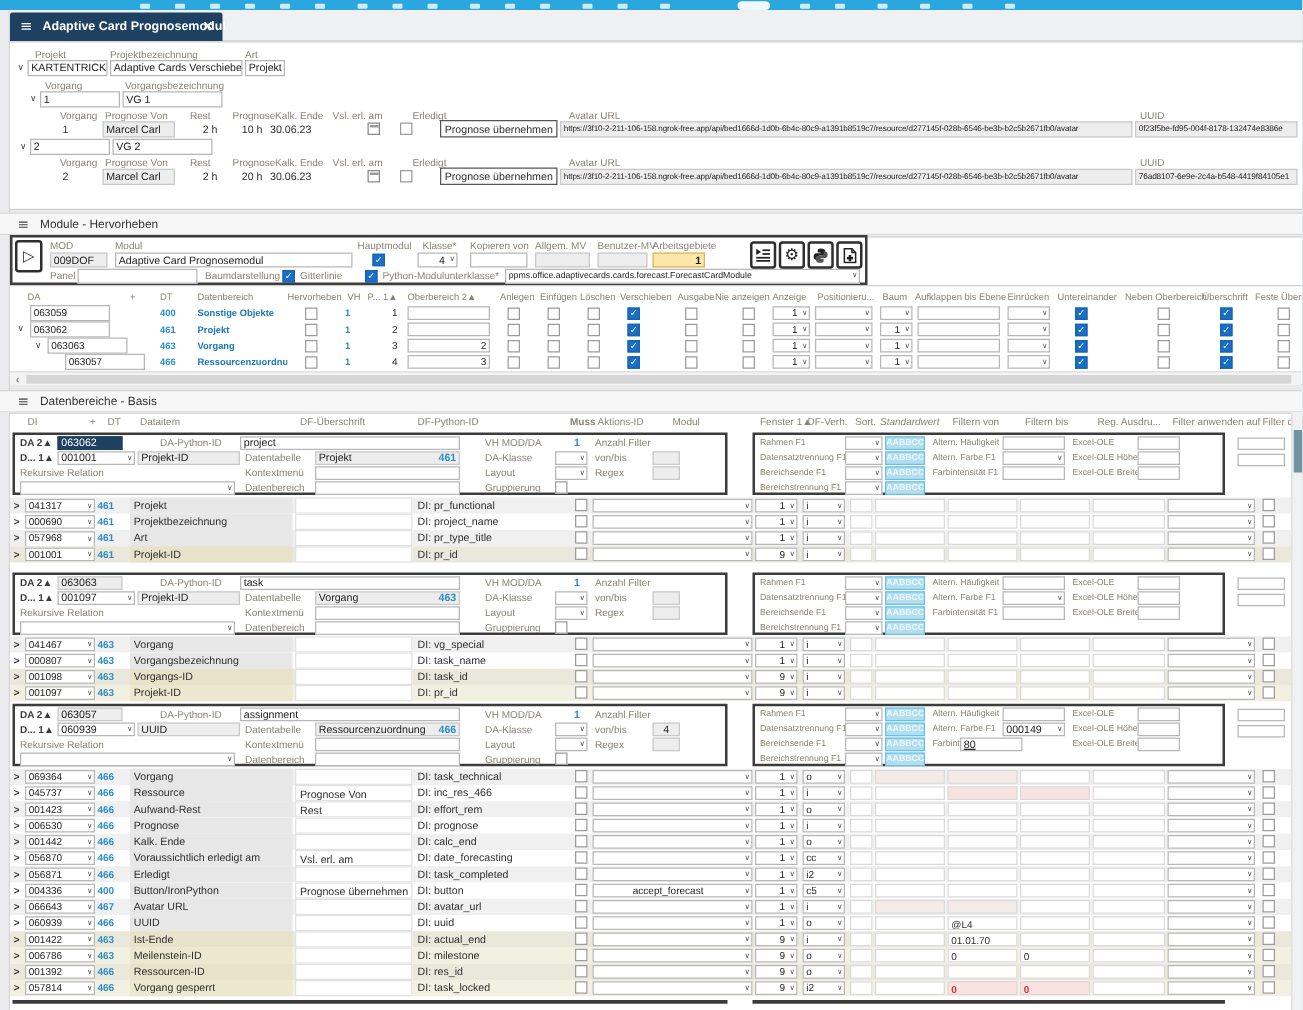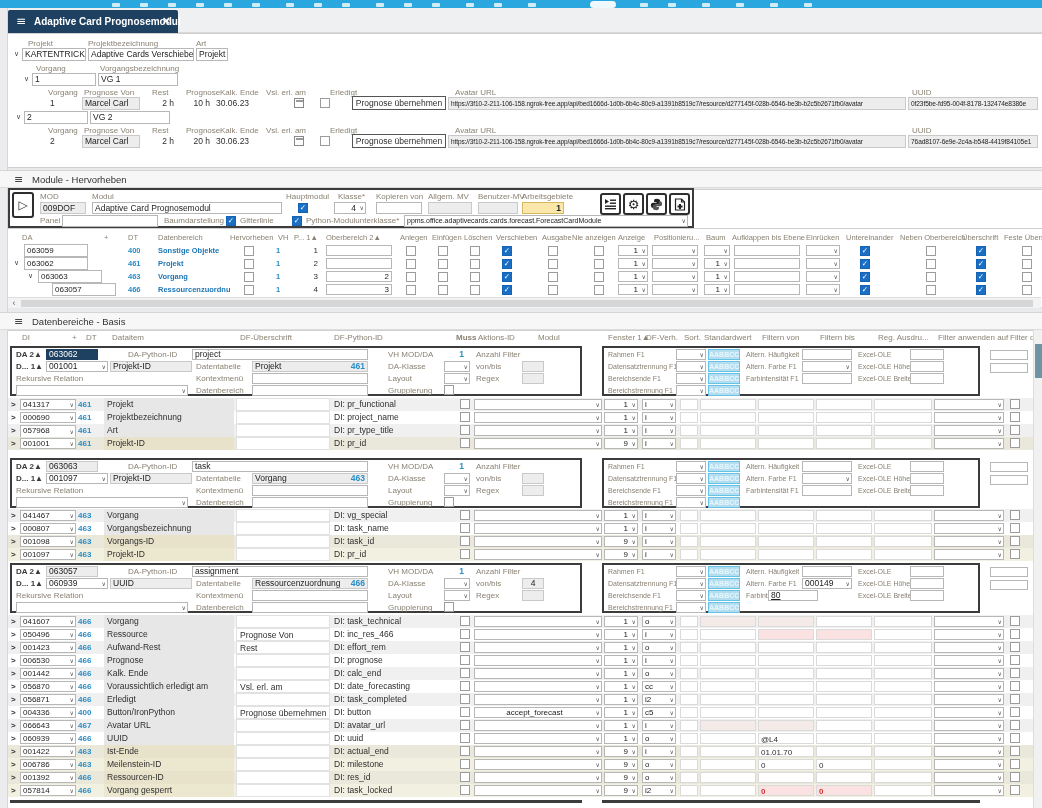--- a/index.html
+++ b/index.html
@@ -346,21 +346,21 @@
       <div class="lbl" style="position: absolute; left: 86px; top: 2px; height: 11px; line-height: 11px;">DT</div>
       <div class="lbl" style="position: absolute; left: 112px; top: 2px; height: 11px; line-height: 11px;">Dataitem</div>
       <div class="lbl" style="position: absolute; left: 240px; top: 2px; height: 11px; line-height: 11px;">DF-Überschrift</div>
       <div class="lbl" style="position: absolute; left: 334px; top: 2px; height: 11px; line-height: 11px;">DF-Python-ID</div>
       <div class="lbl" style="position: absolute; left: 456px; top: 2px; height: 11px; line-height: 11px; font-weight: bold;">Muss</div>
       <div class="lbl" style="position: absolute; left: 478px; top: 2px; height: 11px; line-height: 11px;">Aktions-ID</div>
       <div class="lbl" style="position: absolute; left: 538px; top: 2px; height: 11px; line-height: 11px;">Modul</div>
       <div class="lbl" style="position: absolute; left: 608px; top: 2px; height: 11px; line-height: 11px;">Fenster 1▲</div>
       <div class="lbl" style="position: absolute; left: 646px; top: 2px; height: 11px; line-height: 11px;">DF-Verh.</div>
       <div class="lbl" style="position: absolute; left: 684px; top: 2px; height: 11px; line-height: 11px;">Sort.</div>
-      <div class="lbl" style="position: absolute; left: 704px; top: 2px; height: 11px; line-height: 11px;">Standardwert</div>
+      <div class="lbl" style="position: absolute; left: 704px; top: 2px; height: 11px; line-height: 11px; font-style: italic;">Standardwert</div>
       <div class="lbl" style="position: absolute; left: 762px; top: 2px; height: 11px; line-height: 11px;">Filtern von</div>
       <div class="lbl" style="position: absolute; left: 820px; top: 2px; height: 11px; line-height: 11px;">Filtern bis</div>
       <div class="lbl" style="position: absolute; left: 878px; top: 2px; height: 11px; line-height: 11px; text-align: center;">Reg. Ausdru...</div>
       <div class="lbl" style="position: absolute; left: 938px; top: 2px; height: 11px; line-height: 11px;">Filter anwenden auf</div>
       <div class="lbl" style="position: absolute; left: 1010px; top: 2px; height: 11px; line-height: 11px;">Filter deak</div>
       <div class="blackbox" style="position: absolute; left: 10px; top: 16px; width: 572px; height: 50px; line-height: 50px;"></div>
       <div class="blackbox" style="position: absolute; left: 602px; top: 16px; width: 378px; height: 50px; line-height: 50px;"></div>
       <div class="dlbl" style="position: absolute; left: 16px; top: 19px; height: 11px; line-height: 11px;">DA 2▲</div>
       <div style="position: absolute; left: 46px; top: 19px; width: 52px; height: 11px; line-height: 9px; background: rgb(30, 65, 97); color: rgb(255, 255, 255); font-size: 8.5px; padding: 0px 2px; border: 1px solid rgb(30, 65, 97);">063062</div>
       <div class="lbl" style="position: absolute; left: 128px; top: 19px; height: 11px; line-height: 11px;">DA-Python-ID</div>
@@ -674,40 +674,40 @@
       <div class="lbl" style="position: absolute; left: 858px; top: 236px; height: 11px; line-height: 11px; font-size: 7px;">Excel-OLE</div>
       <div class="inp" style="position: absolute; left: 910px; top: 236px; width: 34px; height: 11px; line-height: 9px;"></div>
       <div class="lbl" style="position: absolute; left: 858px; top: 248px; height: 11px; line-height: 11px; font-size: 7px;">Excel-OLE Höhe</div>
       <div class="inp" style="position: absolute; left: 910px; top: 248px; width: 34px; height: 11px; line-height: 9px;"></div>
       <div class="lbl" style="position: absolute; left: 858px; top: 260px; height: 11px; line-height: 11px; font-size: 7px;">Excel-OLE Breite</div>
       <div class="inp" style="position: absolute; left: 910px; top: 260px; width: 34px; height: 11px; line-height: 9px;"></div>
       <div class="inp" style="position: absolute; left: 990px; top: 237px; width: 38px; height: 10px; line-height: 8px;"></div>
       <div class="inp" style="position: absolute; left: 990px; top: 250px; width: 38px; height: 10px; line-height: 8px;"></div>
       <div class="trow tone-grey" style="position: absolute; left: 8px; top: 285px; width: 1025px; height: 13px; line-height: 13px;">
         <div style="position: absolute; left: 3px; top: 0px; width: 8px; height: 13px; line-height: 13px; font-size: 8px; font-weight: bold; color: rgb(51, 51, 51);">&gt;</div>
-        <div class="inp sel" style="position: absolute; left: 12px; top: 1px; width: 56px; height: 11px; line-height: 9px; font-size: 8px;">041607</div>
+        <div class="inp sel" style="position: absolute; left: 12px; top: 1px; width: 56px; height: 11px; line-height: 9px; font-size: 8px;">069364</div>
         <div class="blue" style="position: absolute; left: 70px; top: 0px; width: 24px; height: 13px; line-height: 13px; font-size: 8px;">466</div>
         <div class="itemcell" style="position: absolute; left: 96px; top: 0px; width: 130px; height: 13px; line-height: 13px;">Vorgang</div>
         <div class="uebcell" style="position: absolute; left: 228px; top: 0px; width: 94px; height: 13px; line-height: 13px;"></div>
         <div style="position: absolute; left: 326px; top: 0px; width: 122px; height: 13px; line-height: 13px; font-size: 8.5px; overflow: hidden; white-space: nowrap;">DI: task_technical</div>
         <div class="cb" style="position: absolute; left: 452px; top: 1px; width: 10px; height: 10px; line-height: 10px;"></div>
         <div class="inp sel" style="position: absolute; left: 466px; top: 1px; width: 128px; height: 11px; line-height: 9px; text-align: center; font-size: 8px;"></div>
         <div class="inp sel" style="position: absolute; left: 596px; top: 1px; width: 34px; height: 11px; line-height: 9px; font-size: 8px; text-align: right;">1</div>
         <div class="inp sel" style="position: absolute; left: 634px; top: 1px; width: 34px; height: 11px; line-height: 9px; font-size: 8px;">o</div>
         <div class="cell2" style="position: absolute; left: 672px; top: 1px; width: 18px; height: 11px; line-height: 11px;"></div>
         <div class="cell2 f-pale" style="position: absolute; left: 692px; top: 1px; width: 56px; height: 11px; line-height: 11px;"></div>
         <div class="cell2 f-pale" style="position: absolute; left: 750px; top: 1px; width: 56px; height: 11px; line-height: 11px;"></div>
         <div class="cell2" style="position: absolute; left: 808px; top: 1px; width: 56px; height: 11px; line-height: 11px;"></div>
         <div class="cell2" style="position: absolute; left: 866px; top: 1px; width: 58px; height: 11px; line-height: 11px;"></div>
         <div class="inp sel" style="position: absolute; left: 926px; top: 1px; width: 70px; height: 11px; line-height: 9px;"></div>
         <div class="cb" style="position: absolute; left: 1002px; top: 1px; width: 10px; height: 10px; line-height: 10px;"></div>
       </div>
       <div class="trow tone-white" style="position: absolute; left: 8px; top: 298px; width: 1025px; height: 13px; line-height: 13px;">
         <div style="position: absolute; left: 3px; top: 0px; width: 8px; height: 13px; line-height: 13px; font-size: 8px; font-weight: bold; color: rgb(51, 51, 51);">&gt;</div>
-        <div class="inp sel" style="position: absolute; left: 12px; top: 1px; width: 56px; height: 11px; line-height: 9px; font-size: 8px;">050496</div>
+        <div class="inp sel" style="position: absolute; left: 12px; top: 1px; width: 56px; height: 11px; line-height: 9px; font-size: 8px;">045737</div>
         <div class="blue" style="position: absolute; left: 70px; top: 0px; width: 24px; height: 13px; line-height: 13px; font-size: 8px;">466</div>
         <div class="itemcell" style="position: absolute; left: 96px; top: 0px; width: 130px; height: 13px; line-height: 13px;">Ressource</div>
         <div class="uebcell" style="position: absolute; left: 228px; top: 0px; width: 94px; height: 13px; line-height: 13px;">Prognose Von</div>
         <div style="position: absolute; left: 326px; top: 0px; width: 122px; height: 13px; line-height: 13px; font-size: 8.5px; overflow: hidden; white-space: nowrap;">DI: inc_res_466</div>
         <div class="cb" style="position: absolute; left: 452px; top: 1px; width: 10px; height: 10px; line-height: 10px;"></div>
         <div class="inp sel" style="position: absolute; left: 466px; top: 1px; width: 128px; height: 11px; line-height: 9px; text-align: center; font-size: 8px;"></div>
         <div class="inp sel" style="position: absolute; left: 596px; top: 1px; width: 34px; height: 11px; line-height: 9px; font-size: 8px; text-align: right;">1</div>
         <div class="inp sel" style="position: absolute; left: 634px; top: 1px; width: 34px; height: 11px; line-height: 9px; font-size: 8px;">i</div>
         <div class="cell2" style="position: absolute; left: 672px; top: 1px; width: 18px; height: 11px; line-height: 11px;"></div>
         <div class="cell2" style="position: absolute; left: 692px; top: 1px; width: 56px; height: 11px; line-height: 11px;"></div>

